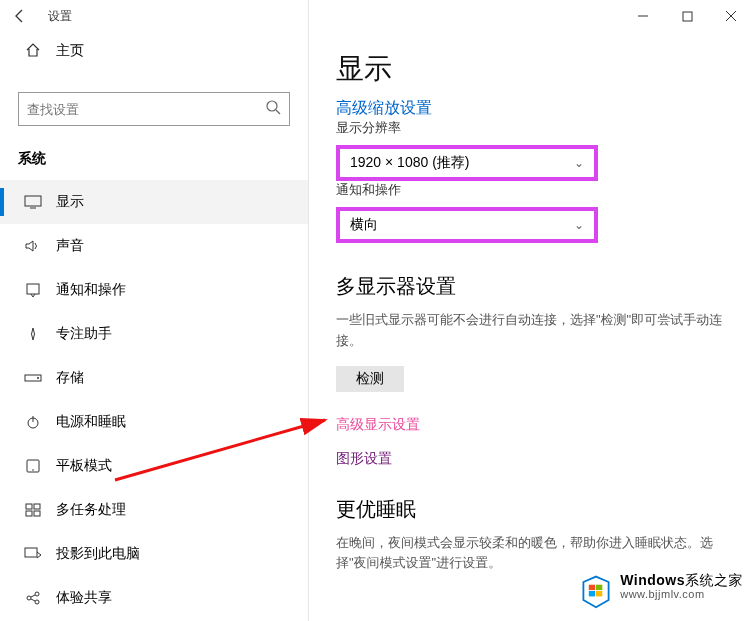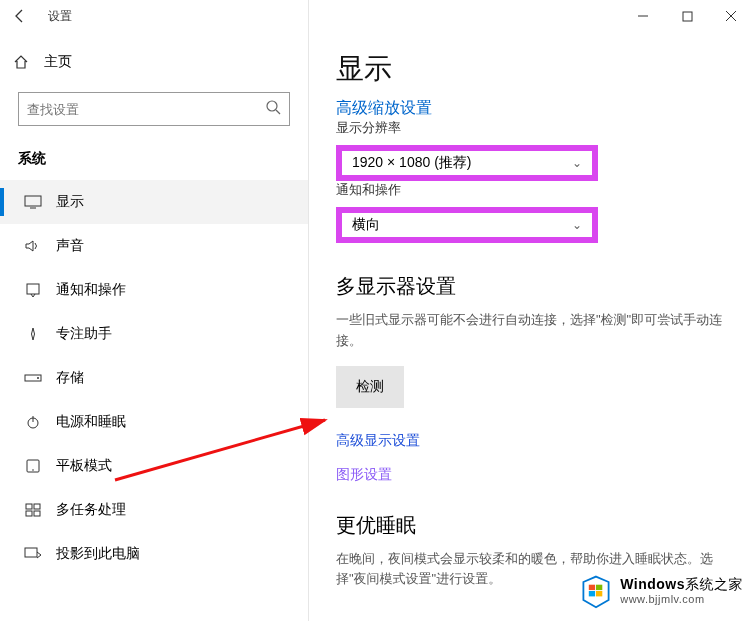--- a/index.html
+++ b/index.html
@@ -6,21 +6,21 @@
   body { width: 753px; height: 621px; background: #fff; overflow: hidden; position: relative; }
 
   .titlebar { height: 32px; display: flex; align-items: center; position: relative; }
   .back-btn { width: 40px; height: 32px; display: flex; align-items: center; justify-content: center; }
   .app-title { font-size: 12px; color: #333; margin-left: 8px; }
   .win-controls { position: absolute; right: 0; top: 0; display: flex; }
   .win-btn { width: 44px; height: 32px; display: flex; align-items: center; justify-content: center; }
 
   .main { display: flex; height: calc(100% - 32px); }
   .sidebar { width: 308px; height: 100%; position: relative; }
-  .home-row { display: flex; align-items: center; height: 40px; padding-left: 12px; margin-top: 10px; }
+  .home-row { display: flex; height: 40px; padding-left: 24px; margin-top: 10px; }
   .home-icon { width: 18px; display: flex; justify-content: center; }
   .home-label { margin-left: 14px; font-size: 14px; }
 
   .search-wrap { padding: 10px 18px 0 18px; }
   .search-box { height: 34px; border: 1px solid #999; display: flex; align-items: center; padding: 0 8px; }
   .search-input { flex: 1; border: none; outline: none; font-size: 13px; background: transparent; color: #737373; }
   .search-icon { width: 16px; height: 16px; color: #666; }
 
   .section-label { font-size: 14px; font-weight: 600; padding: 24px 0 12px 18px; }
 
@@ -30,33 +30,33 @@
   .nav-item.active { background: #f3f3f3; }
   .nav-icon { width: 18px; height: 18px; display: flex; align-items: center; justify-content: center; color: #333; }
   .nav-label { margin-left: 14px; font-size: 14px; }
 
   .divider { position: absolute; left: 308px; top: 0; width: 1px; height: 100%; background: #e6e6e6; }
 
   .content { flex: 1; padding: 18px 28px 0 28px; overflow: hidden; }
   .page-heading { font-size: 28px; font-weight: 400; color: #111; }
   .link { color: #0066cc; font-size: 16px; display: inline-block; margin-top: 10px; }
   .field-label { font-size: 13px; color: #333; }
-  .select { margin-top: 8px; width: 262px; height: 36px; border: 6px solid #d946ef; display: flex; align-items: center; justify-content: space-between; padding: 0 10px; font-size: 14px; }
+  .select { margin-top: 8px; width: 262px; height: 36px; border: 4px solid #d946ef; display: flex; align-items: center; justify-content: space-between; padding: 0 10px; font-size: 14px; }
   .select .chev { color: #666; font-size: 12px; }
 
   .sub-heading { font-size: 20px; font-weight: 400; margin-top: 30px; }
   .body-text { font-size: 13px; color: #555; margin-top: 10px; line-height: 1.6; }
-  .btn { margin-top: 14px; display: inline-block; padding: 12px 20px; background: #e5e5e5; font-size: 14px; }
-
-  .gray-link { color: #1d4ed8; font-size: 14px; margin-top: 24px; display: block; }
-  .blue-link2 { color: #8b5cf6; font-size: 14px; margin-top: 16px; display: block; }
+  .btn { margin-top: 14px; display: inline-block; padding: 4px 20px; background: #e5e5e5; font-size: 14px; }
+
+  .gray-link { color: #ec4899; font-size: 14px; margin-top: 24px; display: block; }
+  .blue-link2 { color: #701a75; font-size: 14px; margin-top: 16px; display: block; }
 
   .arrow-annotation { position: absolute; pointer-events: none; }
 
-  .watermark { position: absolute; right: 10px; bottom: 12px; display: flex; align-items: center; gap: 6px; }
+  .watermark { position: absolute; right: 10px; bottom: 12px; display: flex; gap: 6px; }
   .wm-logo { width: 36px; height: 36px; }
   .wm-text { display: flex; flex-direction: column; line-height: 1.1; }
   .wm-line1 { font-size: 14px; letter-spacing: 0.5px; }
   .wm-line1 b { font-weight: 600; }
   .wm-line2 { font-size: 11px; color: #555; letter-spacing: 0.5px; }
 </style>
 </head>
 <body>
 
 <div class="titlebar">
@@ -185,20 +185,32 @@
         <span class="nav-label">多任务处理</span>
       </div>
       <div class="nav-item">
         <span class="nav-icon">
             <svg width="18" height="14" viewBox="0 0 18 14">
               <rect x="1" y="1" width="12" height="9" stroke="#333" fill="none"></rect>
               <path d="M13 5 L17 8 L13 11" stroke="#333" fill="none"></path>
             </svg>
           </span>
         <span class="nav-label">投影到此电脑</span>
+      </div>
+      <div class="nav-item">
+        <span class="nav-icon">
+            <svg width="16" height="16" viewBox="0 0 16 16">
+              <circle cx="4" cy="8" r="2" stroke="#333" fill="none"></circle>
+              <circle cx="12" cy="4" r="2" stroke="#333" fill="none"></circle>
+              <circle cx="12" cy="12" r="2" stroke="#333" fill="none"></circle>
+              <line x1="6" y1="7" x2="10" y2="5" stroke="#333"></line>
+              <line x1="6" y1="9" x2="10" y2="11" stroke="#333"></line>
+            </svg>
+          </span>
+        <span class="nav-label">体验共享</span>
       </div>
     </div>
   </div>
 
   <div class="divider"></div>
 
   <div class="content">
     <div class="page-heading">显示</div>
     <a class="link">高级缩放设置</a>
 

